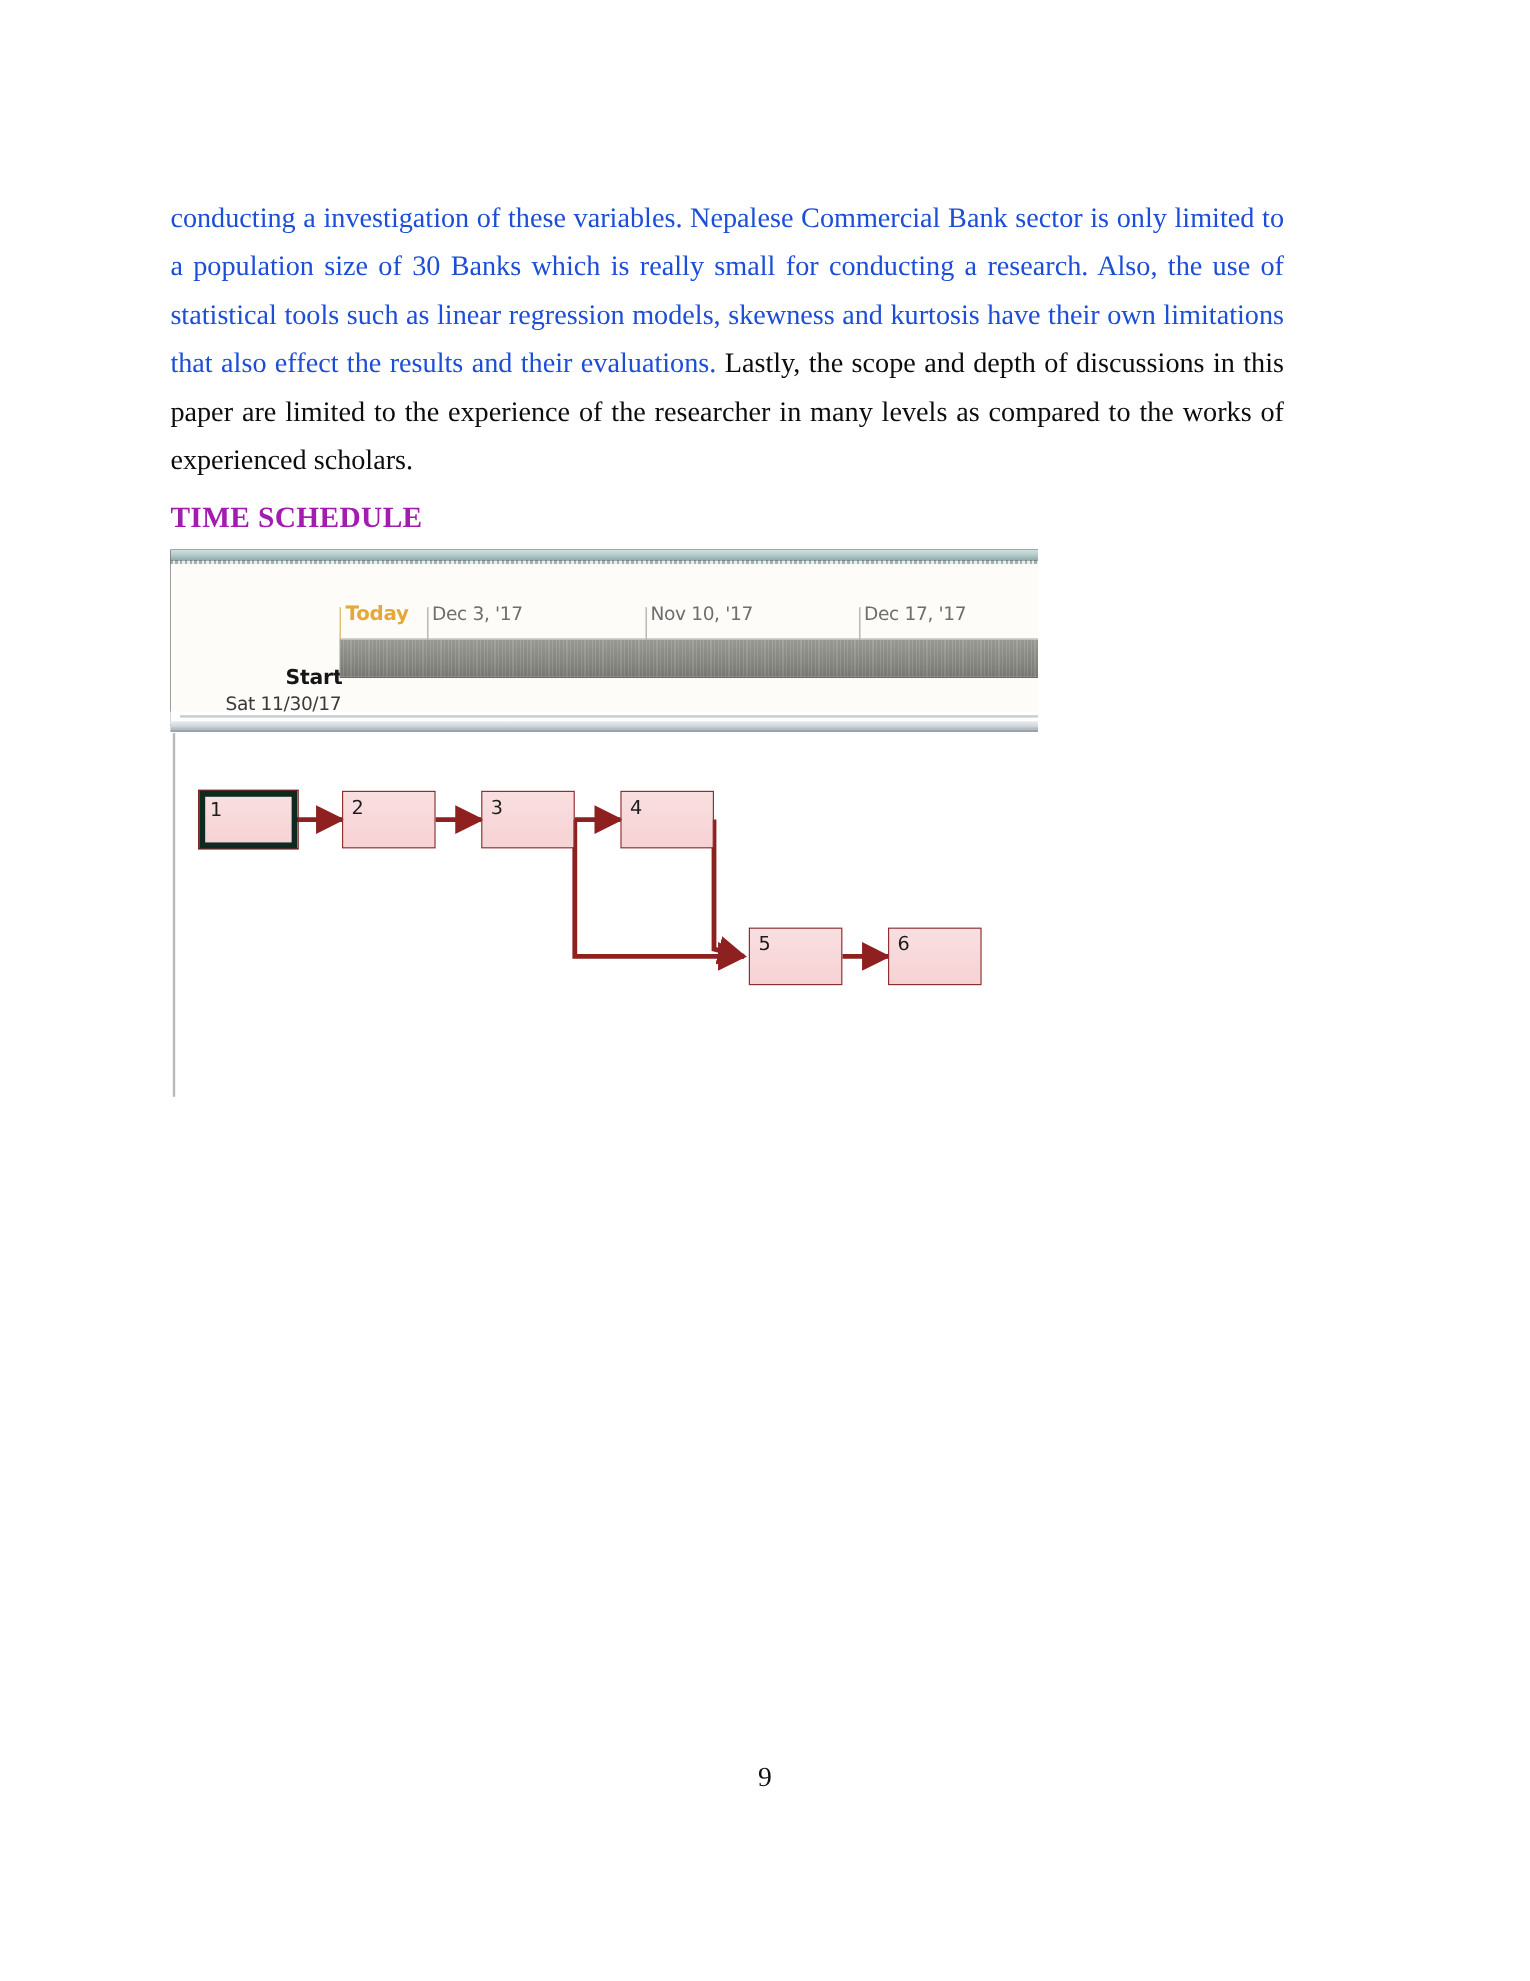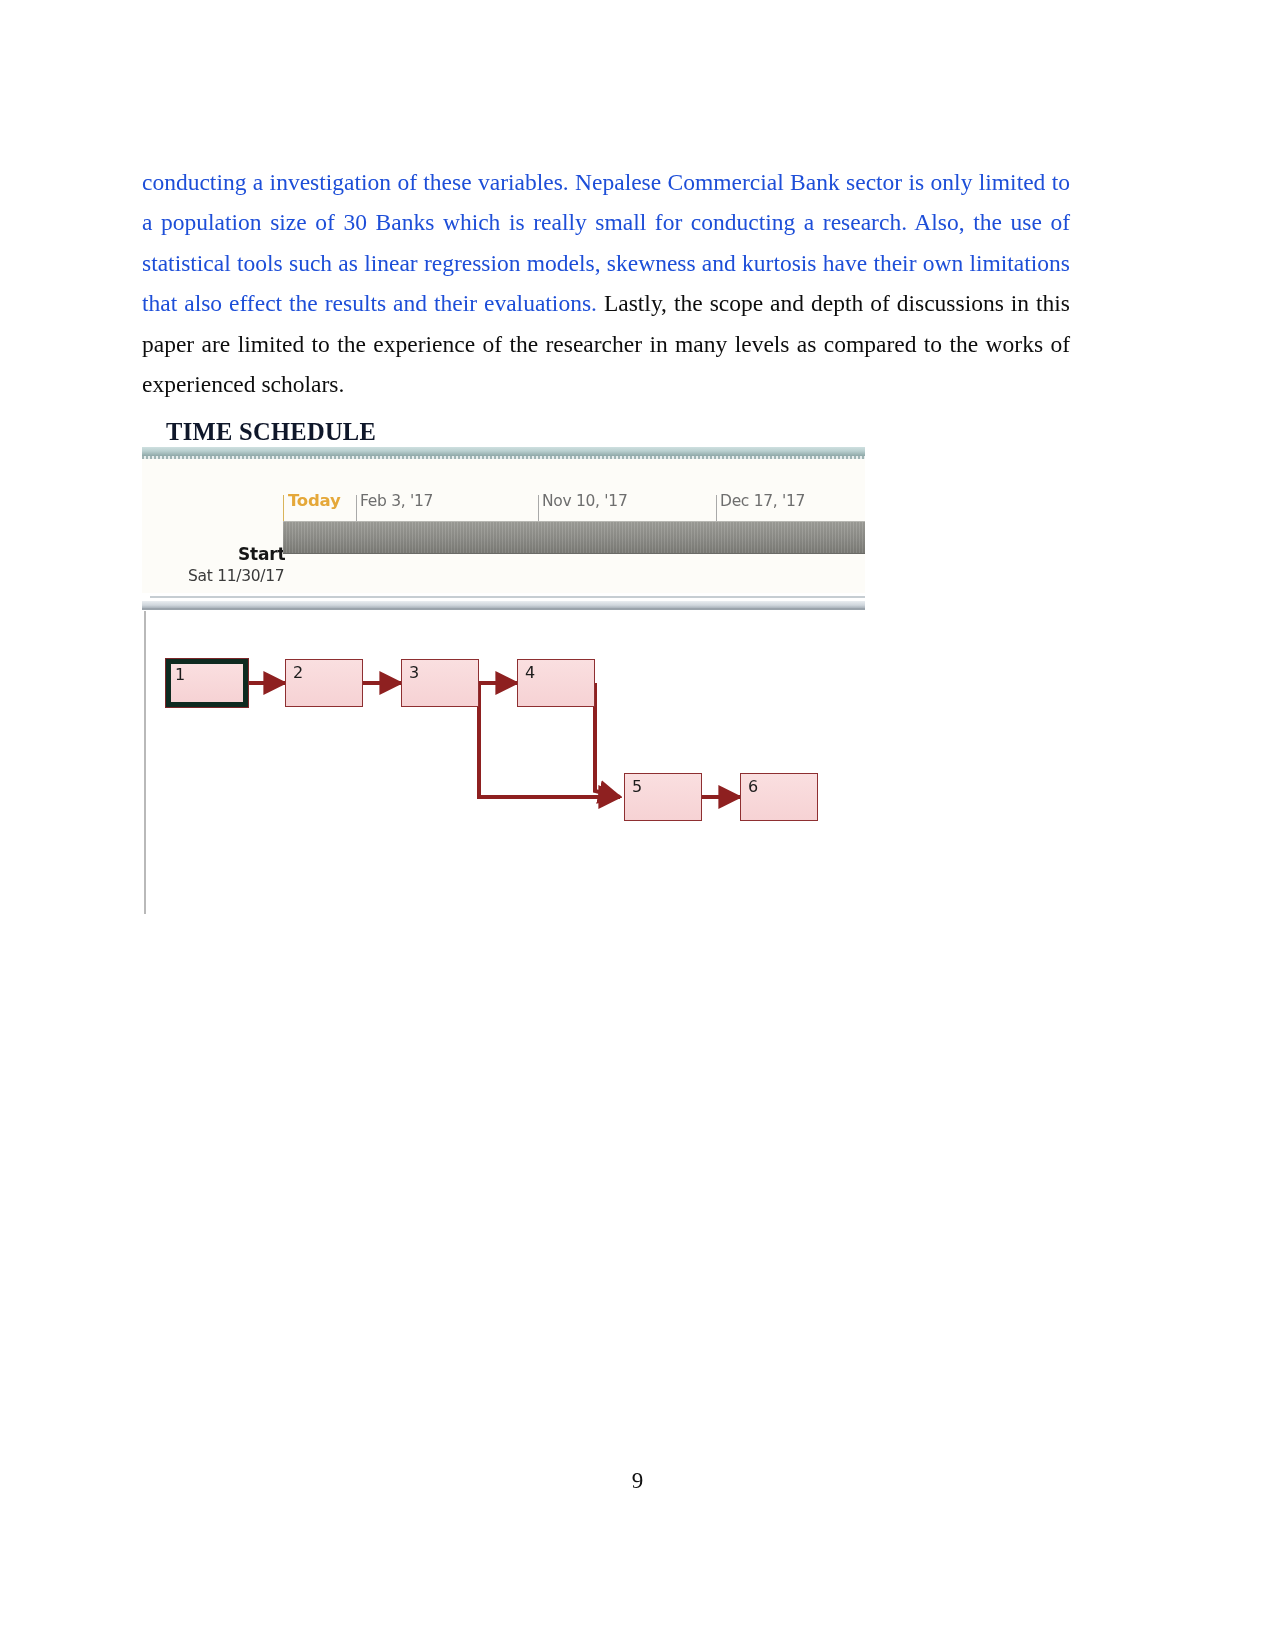--- a/index.html
+++ b/index.html
@@ -37,38 +37,37 @@
   .body-text .black { color: #0d0d0d; }
 
   
   .heading {
     position: absolute;
     left: 142px;
     top: 398px;
     font-size: 24.5px;
     font-weight: bold;
     letter-spacing: 0.3px;
-    color: #0f172a;
-    margin-left: 24px;
+    color: #a21caf;
   }
 
   
   .figure {
     position: absolute;
     left: 142px;
     top: 446px;
     width: 723px;
     height: 468px;
   }
 
   
   .gantt {
     position: absolute;
     left: 0;
-    top: 1px;
+    top: 12px;
     width: 723px;
     height: 147px;
     background: #000000;
     overflow: hidden;
   }
   .gantt-topband {
     position: absolute;
     left: 0; top: 0;
     width: 723px; height: 9px;
     background: linear-gradient(to bottom, #cfe0e0 0%, #b9cfcf 45%, #8fa8a8 100%);
@@ -247,21 +246,21 @@
       <div class="gantt-topband"></div>
       <div class="gantt-topband-line"></div>
       <div class="gantt-body">
 
         <div class="tick tick-today"></div>
         <div class="tick tick-1"></div>
         <div class="tick tick-2"></div>
         <div class="tick tick-3"></div>
 
         <div class="today-label">Today</div>
-        <div class="date-label date-1">Feb 3, '17</div>
+        <div class="date-label date-1">Dec 3, '17</div>
         <div class="date-label date-2">Nov 10, '17</div>
         <div class="date-label date-3">Dec 17, '17</div>
 
         <div class="start-label">Start</div>
         <div class="gantt-bar">
           <div class="gantt-bar-speckle"></div>
         </div>
         <div class="start-date">Sat 11/30/17</div>
       </div>
     </div>

